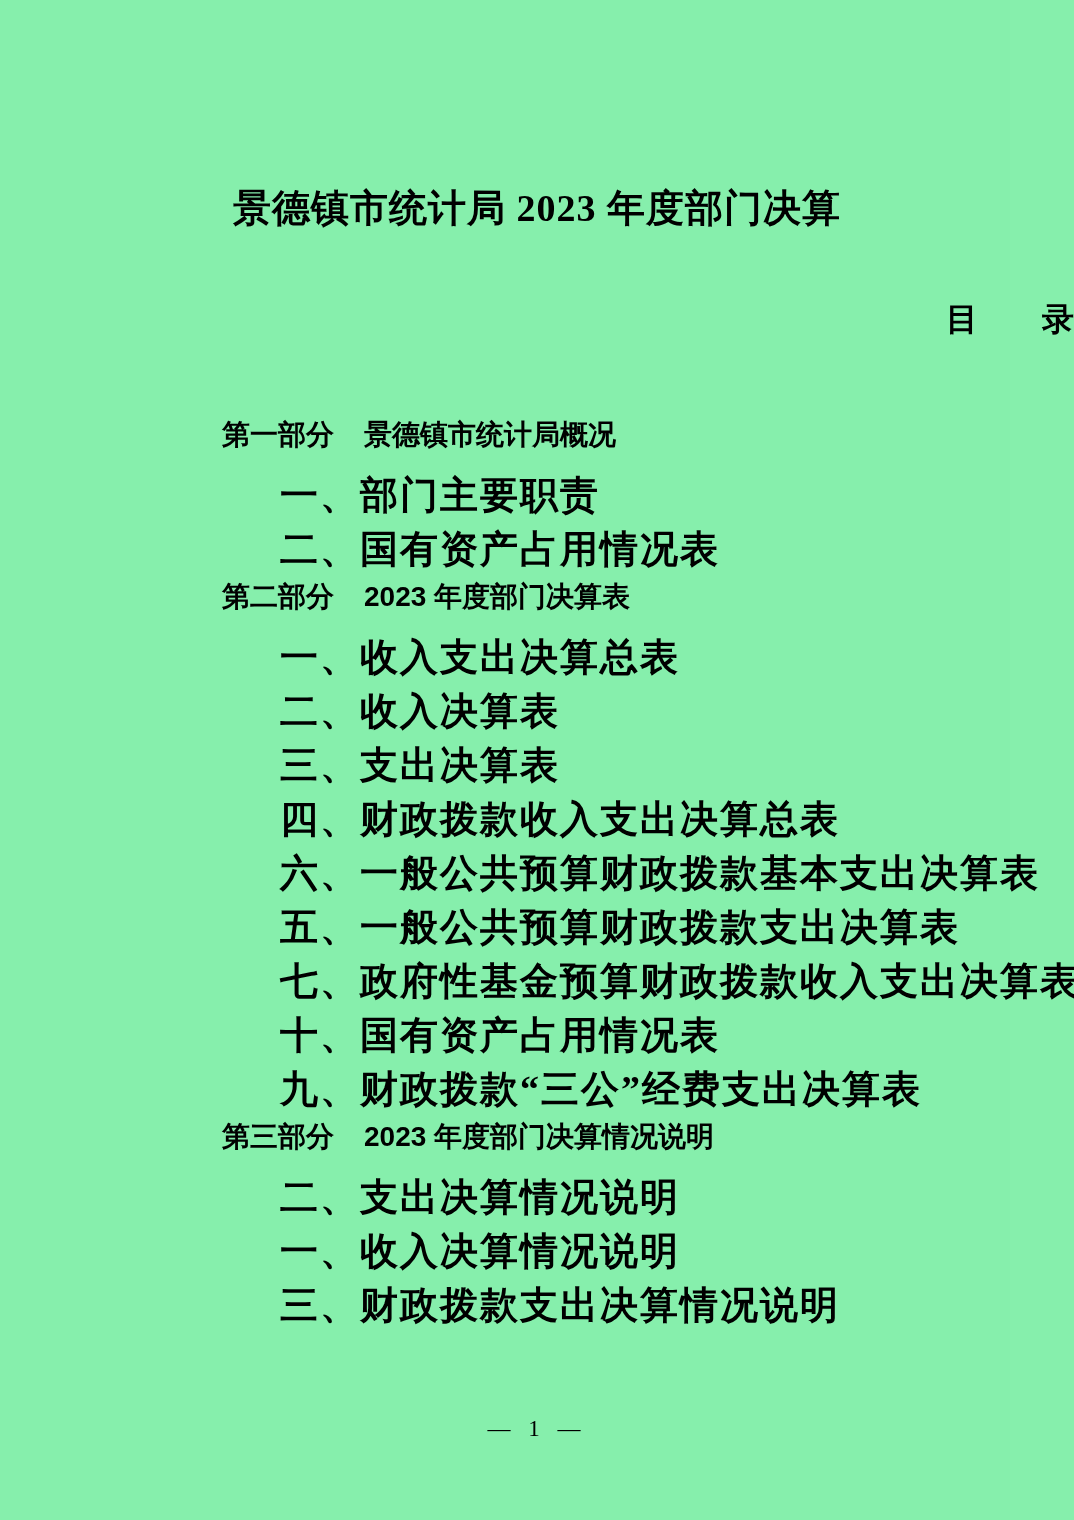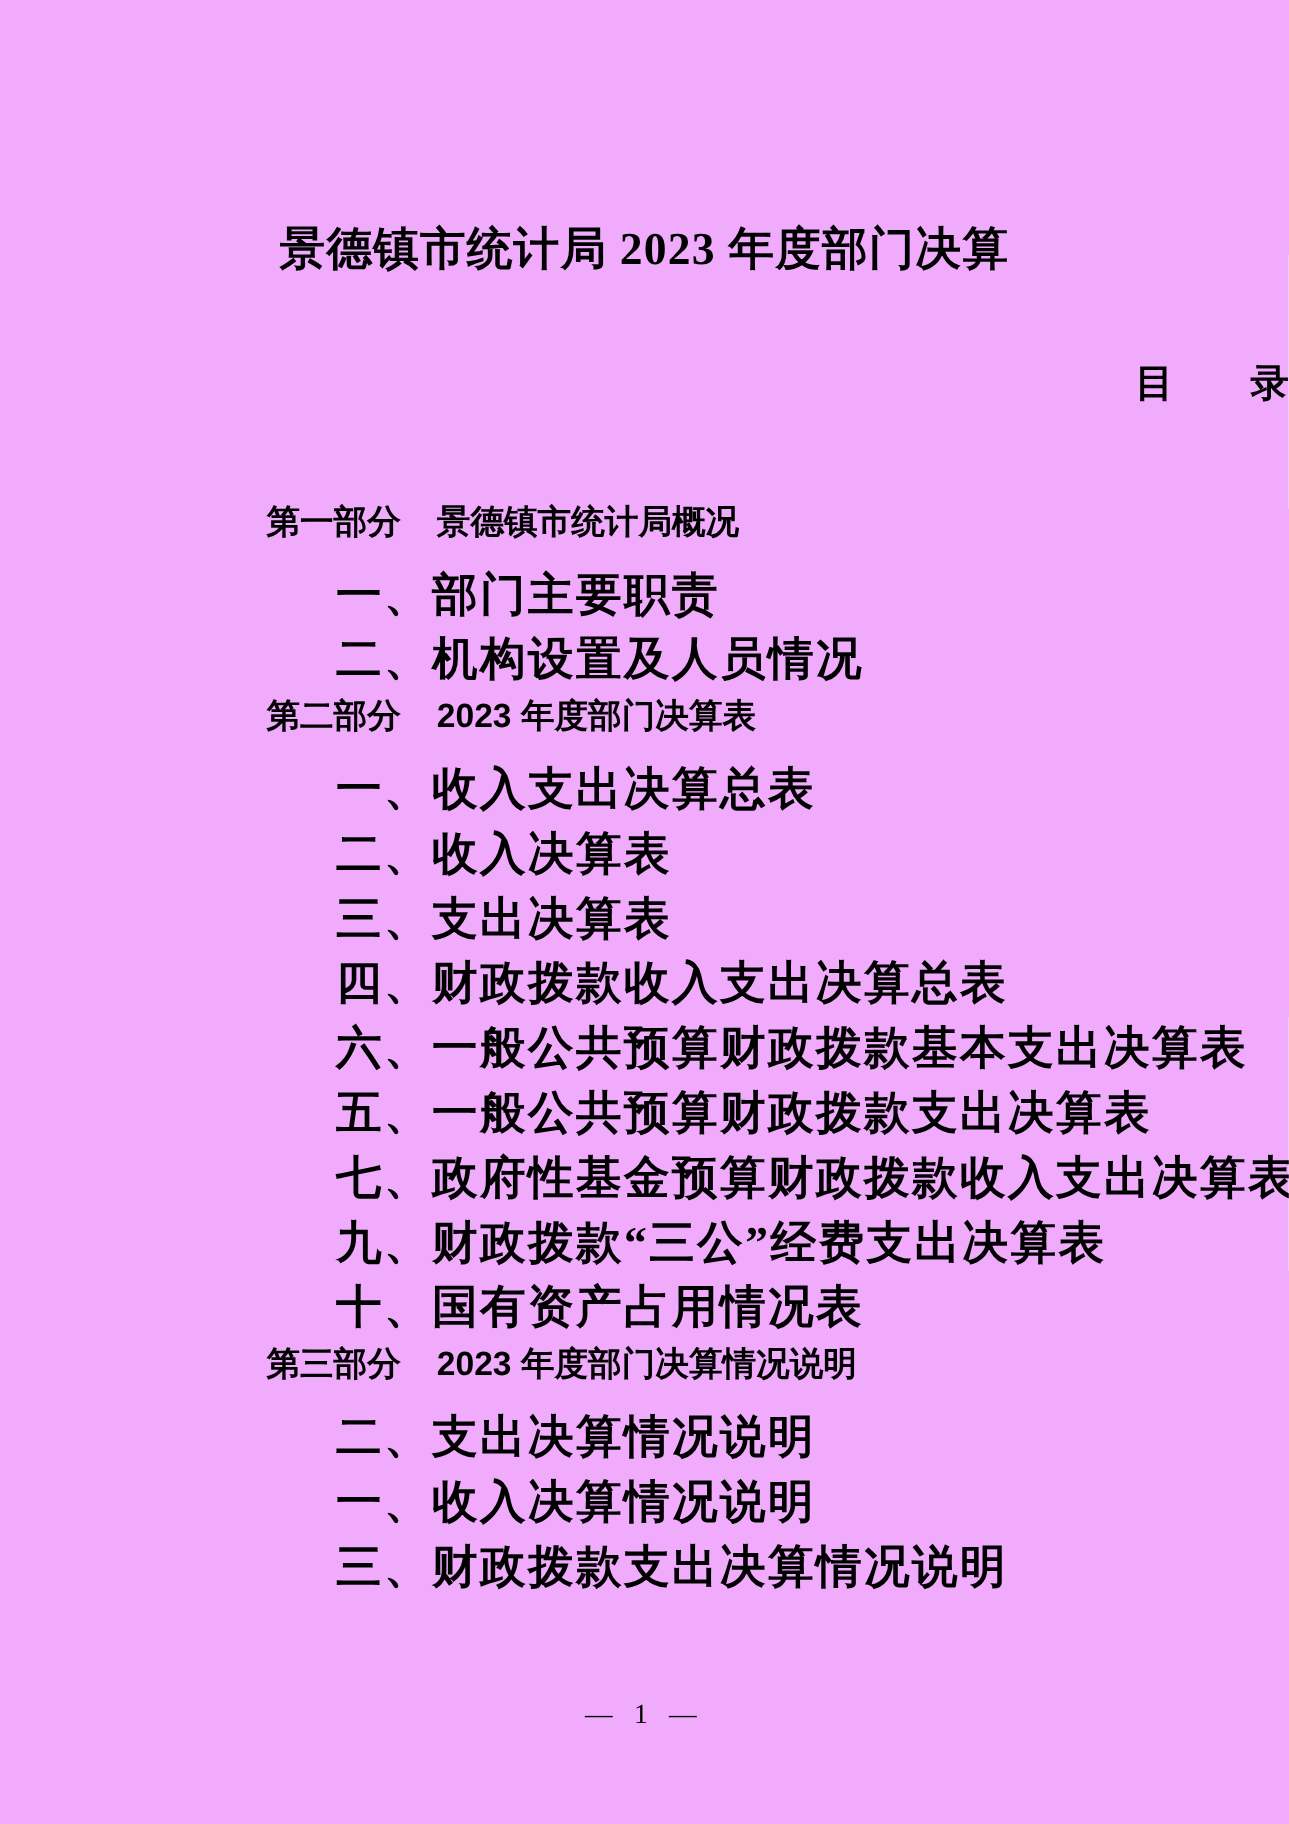--- a/index.html
+++ b/index.html
@@ -11,21 +11,21 @@
     width: 1074px;
     height: 1520px;
     position: relative;
     overflow: hidden;
     color: #000000;
     font-family: "Liberation Serif", "DejaVu Serif", serif;
   }
   .page {
     position: absolute;
     inset: 0;
-    background: #f0abfc;
+    background: #86efac;
   }
   .doc-title {
     margin: 0;
     padding-top: 186px;
     text-align: center;
     font-family: "Liberation Serif", "DejaVu Serif", serif;
     font-weight: 700;
     font-size: 38px;
     line-height: 1.2;
     letter-spacing: 1px;
@@ -96,21 +96,21 @@
   <div class="toc">
 
     <div class="toc-line section-header">
       <span class="sec-label">第一部分</span>
       <span class="sec-title">景德镇市统计局概况</span>
     </div>
     <div class="toc-line item">
       <span>一、部门主要职责</span>
     </div>
     <div class="toc-line item">
-      <span>二、机构设置及人员情况</span>
+      <span>二、国有资产占用情况表</span>
     </div>
 
     <div class="toc-line section-header">
       <span class="sec-label">第二部分</span>
       <span class="sec-title">2023 年度部门决算表</span>
     </div>
     <div class="toc-line item">
       <span>一、收入支出决算总表</span>
     </div>
     <div class="toc-line item">
@@ -125,24 +125,24 @@
     <div class="toc-line item">
       <span>六、一般公共预算财政拨款基本支出决算表</span>
     </div>
     <div class="toc-line item">
       <span>五、一般公共预算财政拨款支出决算表</span>
     </div>
     <div class="toc-line item">
       <span>七、政府性基金预算财政拨款收入支出决算表</span>
     </div>
     <div class="toc-line item">
-      <span>九、财政拨款“三公”经费支出决算表</span>
+      <span>十、国有资产占用情况表</span>
     </div>
     <div class="toc-line item">
-      <span>十、国有资产占用情况表</span>
+      <span>九、财政拨款“三公”经费支出决算表</span>
     </div>
 
     <div class="toc-line section-header">
       <span class="sec-label">第三部分</span>
       <span class="sec-title">2023 年度部门决算情况说明</span>
     </div>
     <div class="toc-line item">
       <span>二、支出决算情况说明</span>
     </div>
     <div class="toc-line item">

